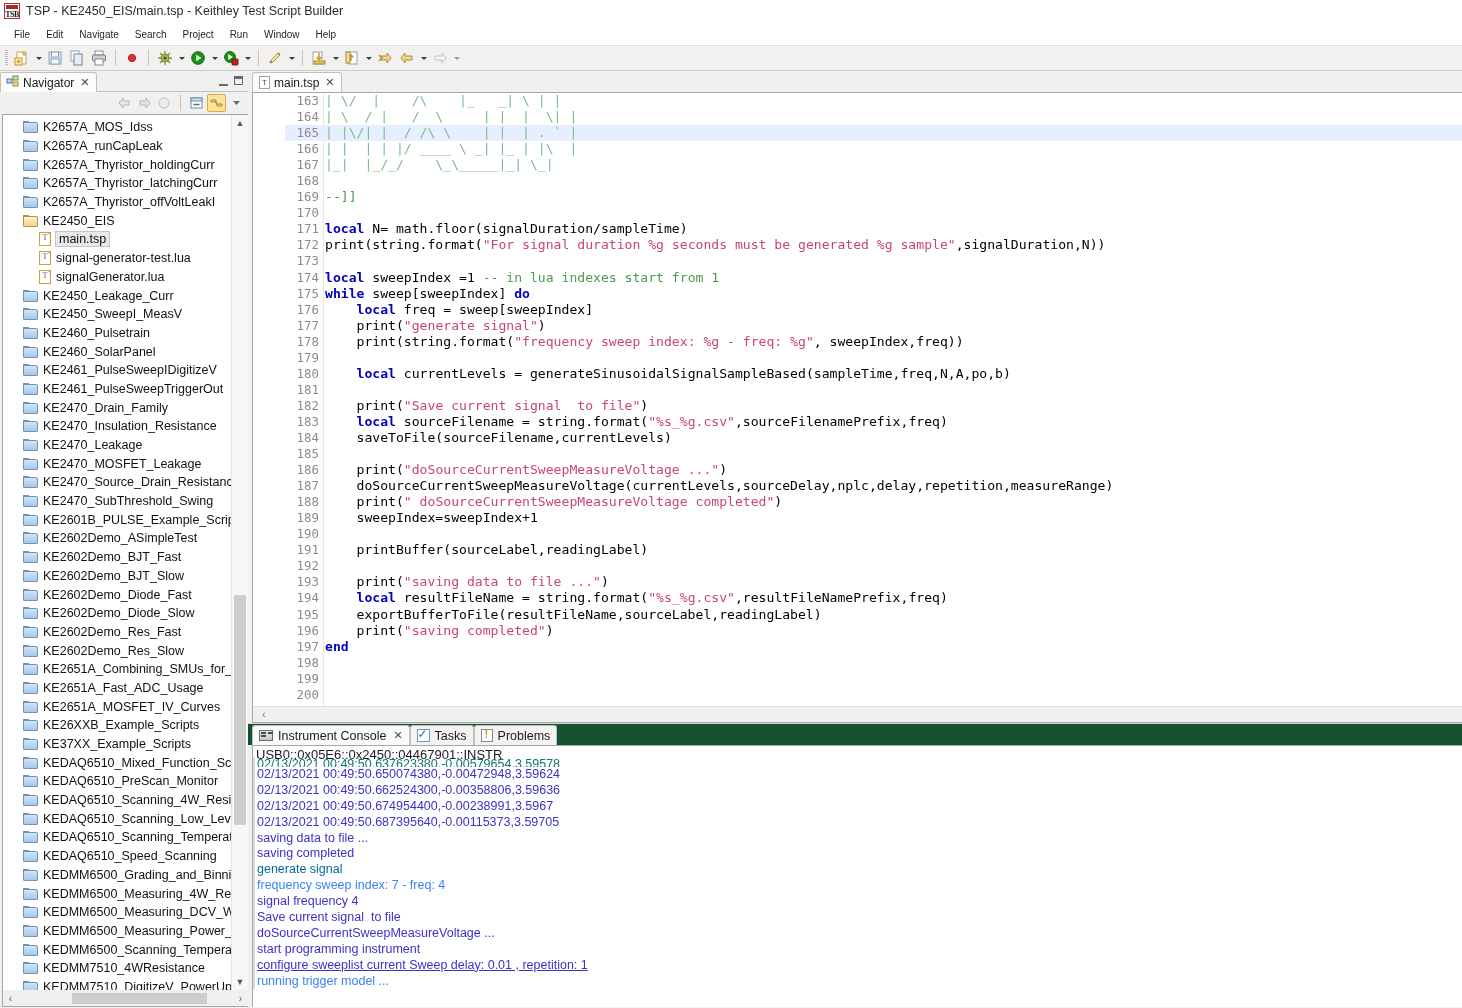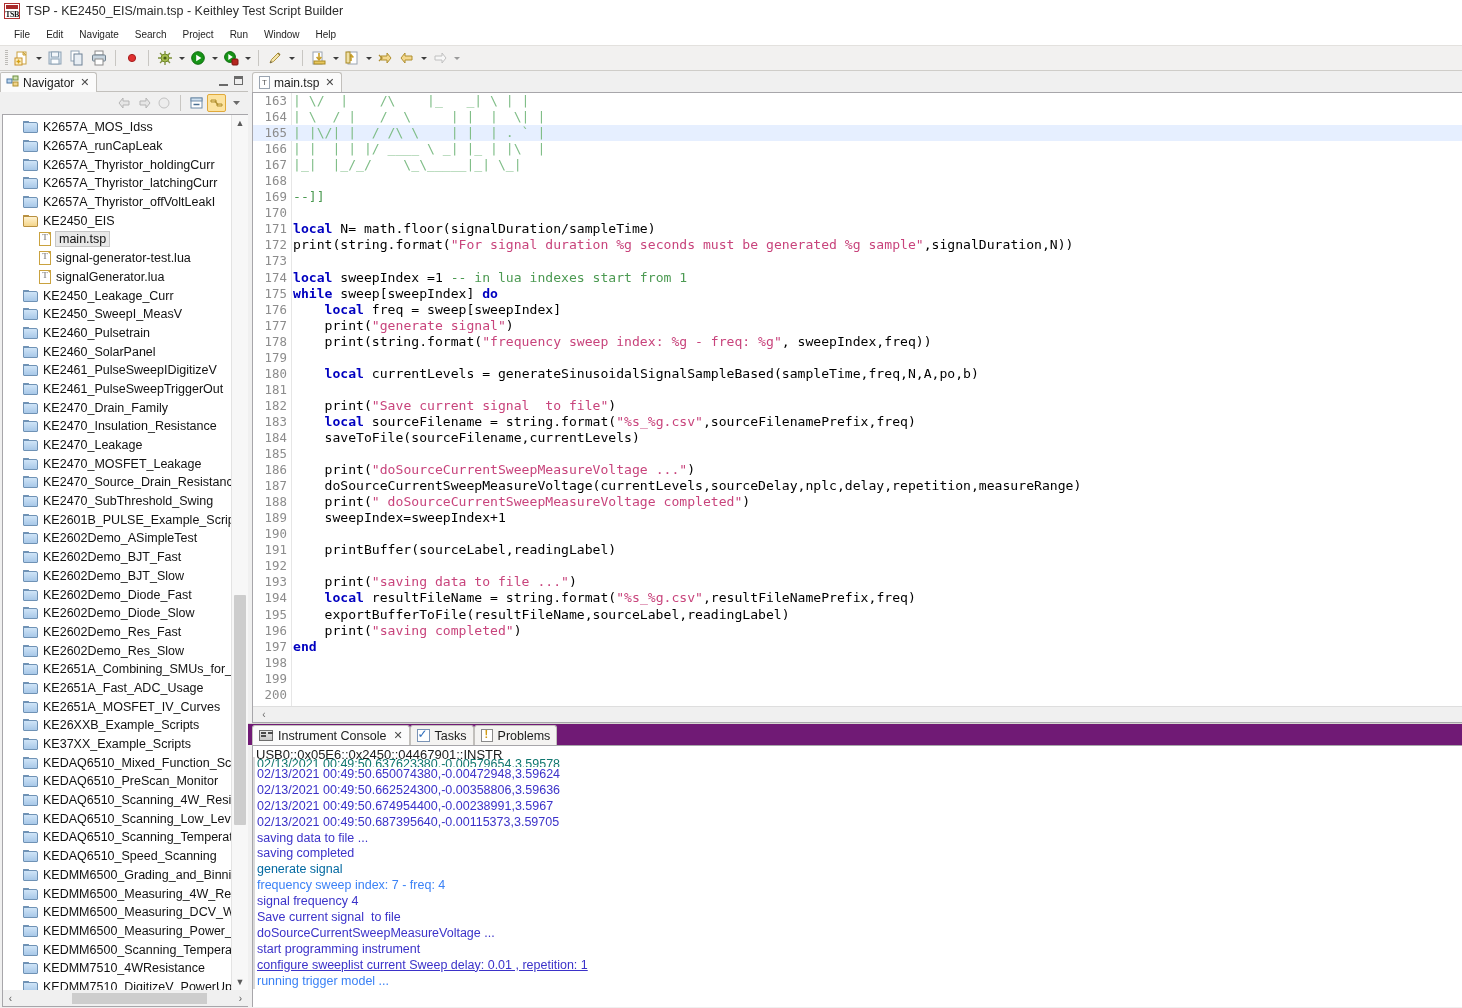--- a/index.html
+++ b/index.html
@@ -199,21 +199,21 @@
     width: 11px; height: 13px; background: #fff; border: 1px solid #9aa4b0;
     position: relative; box-sizing: border-box; font-size: 8px; text-align: center;
     line-height: 12px; color: #555;
   }
   .editor-box {
     flex: 1; background: #ffffff; margin-left: 4px;
     border: 1px solid #a7a6aa; border-right: none;
     position: relative; overflow: hidden; box-sizing: border-box;
     display: flex; flex-direction: column;
   }
-  .code-scroll { flex: 1; position: relative; overflow: hidden; }
+  .code-scroll { flex: 1; position: relative; overflow: hidden; margin-left: 32px; }
   .gutter {
     position: absolute; left: 0; top: 0; bottom: 0; width: 38px;
     background: #ffffff; border-right: 1px solid #e6e6e6;
   }
   .code-lines {
     position: absolute; left: 0; top: 0; right: 0; bottom: 0;
     font-family: "DejaVu Sans Mono", monospace; font-size: 13.1px;
     line-height: 16.05px; white-space: pre;
   }
   .cline { height: 16.05px; display: flex; align-items: flex-start; }
@@ -231,21 +231,21 @@
 
   .ed-hscroll {
     height: 15px; background: #f0f0f0; display: flex; align-items: center;
     border-top: 1px solid #dedede;
   }
   .ed-hs-arrow { width: 22px; text-align: center; font-size: 10px; color: #6a6a6a; }
 
   
   .console-area { flex: 1; display: flex; flex-direction: column; }
   .con-tabs {
-    height: 21px; display: flex; align-items: flex-end; background: #701a75;
+    height: 21px; display: flex; align-items: flex-end; background: #14532d;
     padding-left: 4px; border-top: 1px solid #d8d6d2;
   }
   .con-tab {
     display: flex; align-items: center; gap: 5px;
     height: 20px; padding: 0 6px;
     background: #fbfbfb; border: 1px solid #c2c0bc; border-bottom: none;
     border-radius: 3px 3px 0 0; font-size: 12.5px; color: #1b1b1b;
     box-sizing: border-box;
   }
   .con-tab.inactive { background: #f4f3f1; }

